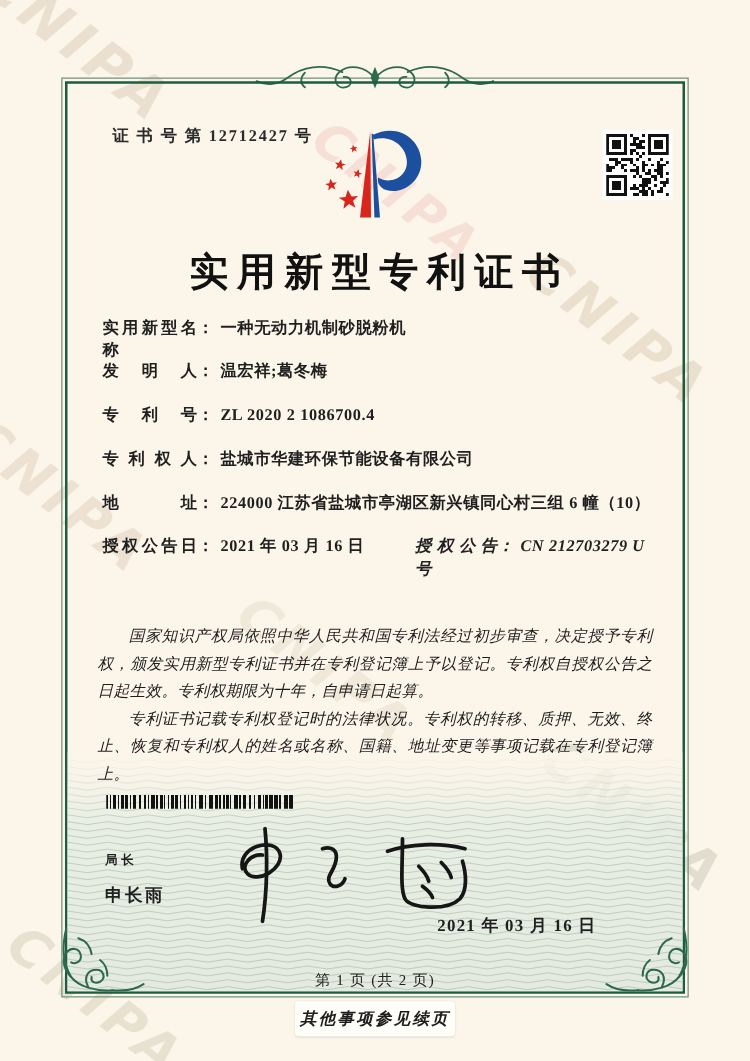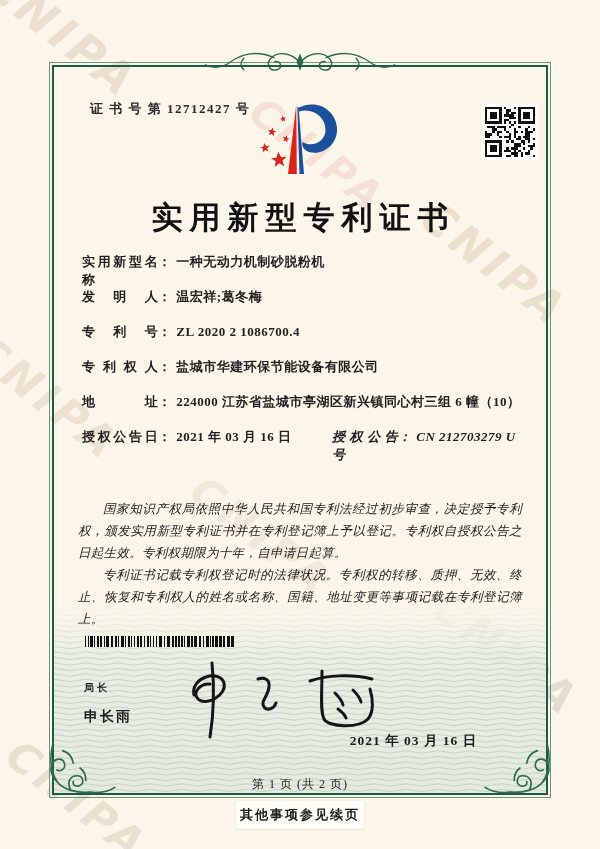--- a/index.html
+++ b/index.html
@@ -97,21 +97,21 @@
     font-size:13.5px; font-weight:bold; letter-spacing:1px;
   }
   .page-info {
     position:absolute; left:0; right:0; top:709px; text-align:center;
     font-size:12px; letter-spacing:1px; color:#222;
   }
   .footer-note {
     position:absolute; left:50%; top:801px; transform:translateX(-50%);
     background:#fffef9; padding:5px 4px; border-radius:3px;
     box-shadow:0 1px 2px rgba(0,0,0,0.07), 0 0 0 1px rgba(0,0,0,0.02);
-    font-size:13px; font-weight:bold; letter-spacing:2px;
+    font-size:13px; font-style:italic; font-weight:bold; letter-spacing:2px;
     white-space:nowrap; color:#1d1d1d;
   }
 </style>
 </head>
 <body>
 
 <span class="wm wm1">CNIPA</span>
 <span class="wm wm2">CNIPA</span>
 <span class="wm wm3">CNIPA</span>
 <span class="wm wm4">CNIPA</span>

